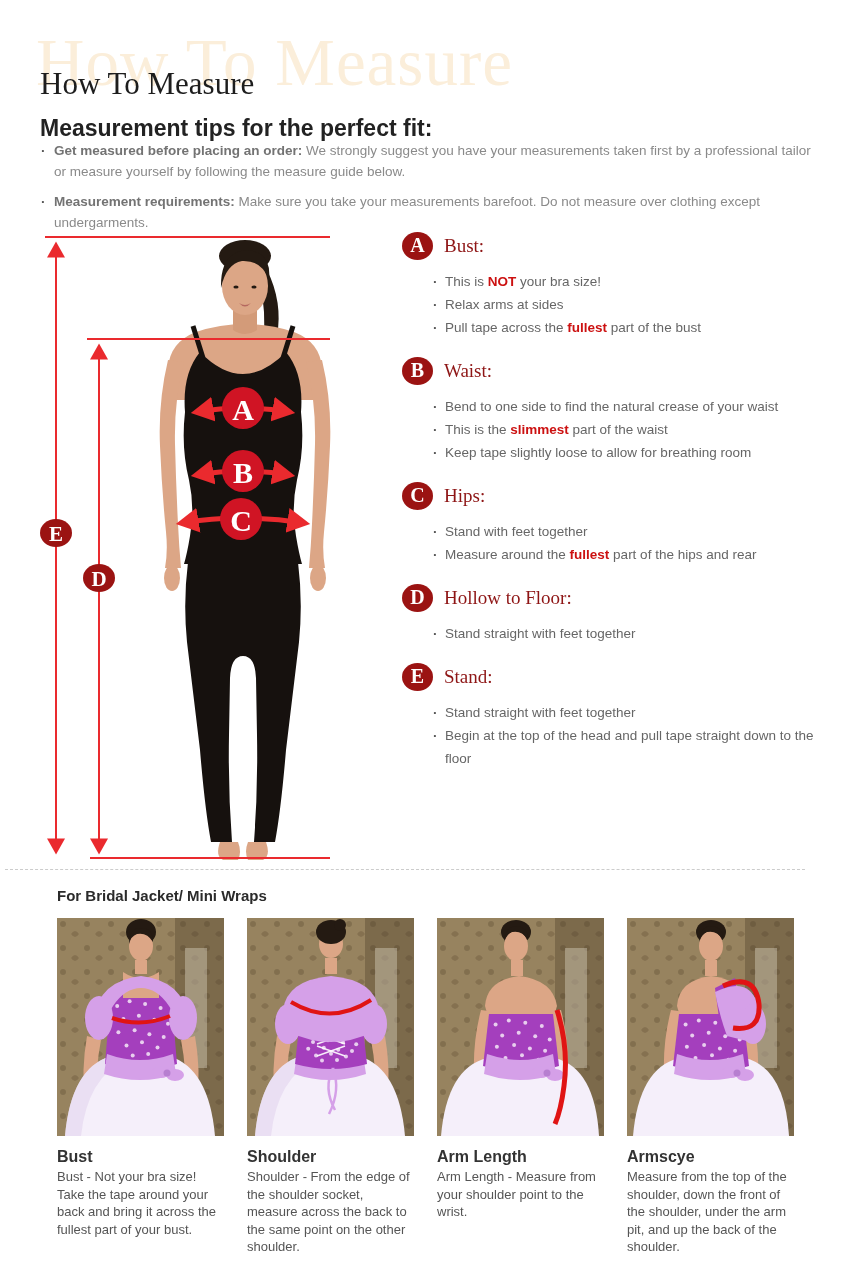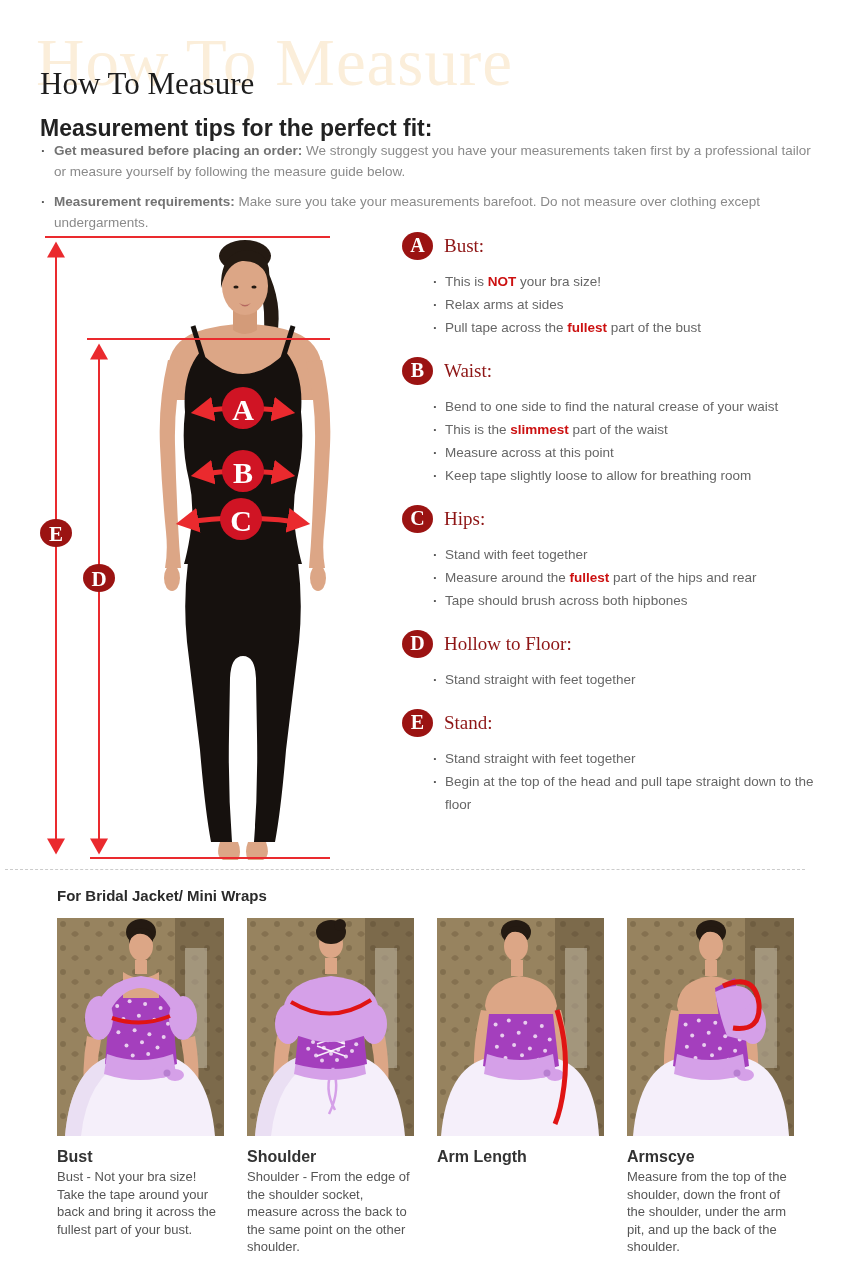--- a/index.html
+++ b/index.html
@@ -146,33 +146,31 @@
         </ul>
       </div>
       <div class="msection">
         <div class="msection-head">
           <span class="letter-badge">B</span>
           <span class="msection-title">Waist:</span>
         </div>
         <ul class="msection-list">
           <li><span>Bend to one side to find the natural crease of your waist</span></li>
           <li><span>This is the </span><span class="hl-red">slimmest</span><span> part of the waist</span></li>
-          <li><span>Measure across at this point</span></li>
           <li><span>Keep tape slightly loose to allow for breathing room</span></li>
         </ul>
       </div>
       <div class="msection">
         <div class="msection-head">
           <span class="letter-badge">C</span>
           <span class="msection-title">Hips:</span>
         </div>
         <ul class="msection-list">
           <li><span>Stand with feet together</span></li>
           <li><span>Measure around the </span><span class="hl-red">fullest</span><span> part of the hips and rear</span></li>
-          <li><span>Tape should brush across both hipbones</span></li>
         </ul>
       </div>
       <div class="msection">
         <div class="msection-head">
           <span class="letter-badge">D</span>
           <span class="msection-title">Hollow to Floor:</span>
         </div>
         <ul class="msection-list">
           <li><span>Stand straight with feet together</span></li>
         </ul>
@@ -339,20 +337,21 @@
             <ellipse cx="118" cy="157" rx="9" ry="6" fill="#d5a0e8"></ellipse>
             <circle cx="110" cy="155" r="3.5" fill="#b77fd0"></circle>
             <rect x="74" y="42" width="12" height="16" fill="#dca686"></rect>
        <ellipse cx="79" cy="14" rx="15" ry="12" fill="#241a12"></ellipse>
             <ellipse cx="79" cy="28" rx="12" ry="15" fill="#dca686"></ellipse>
        <path d="M67,24 Q68,8 80,8 Q92,10 91,22 Q85,12 75,14 Q69,16 67,24 Z" fill="#241a12"></path>
        <path d="M120,92 Q132,130 127,168 Q124,192 118,206" stroke="#e01414" stroke-width="5" fill="none"></path>
           </svg>
         </div>
         <h4 class="wrap-title">Arm Length</h4>
+        <p class="wrap-text">Arm Length - Measure from your shoulder point to the wrist.</p>
       </div>
       <div class="wrap-card">
         <div class="wrap-photo">
           <svg viewBox="0 0 167 218" width="167" height="218">
             <defs>
               <pattern id="wp3" width="24" height="24" patternUnits="userSpaceOnUse">
     <circle cx="6" cy="6" r="3" fill="#6e5c3e" opacity="0.5"></circle>
     <path d="M14,16 q4,-6 8,0 q-4,6 -8,0" fill="#6e5c3e" opacity="0.45"></path>
               </pattern>
             </defs>

